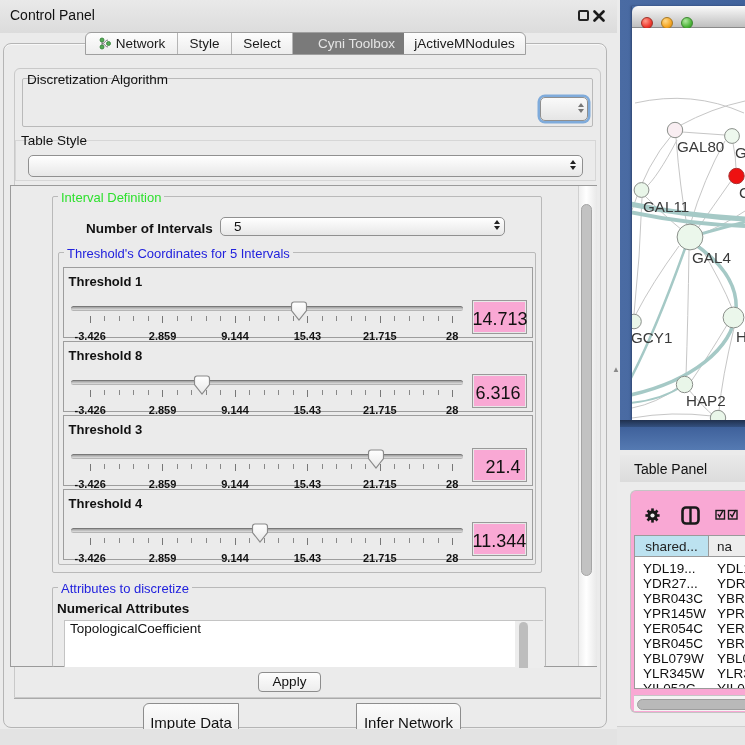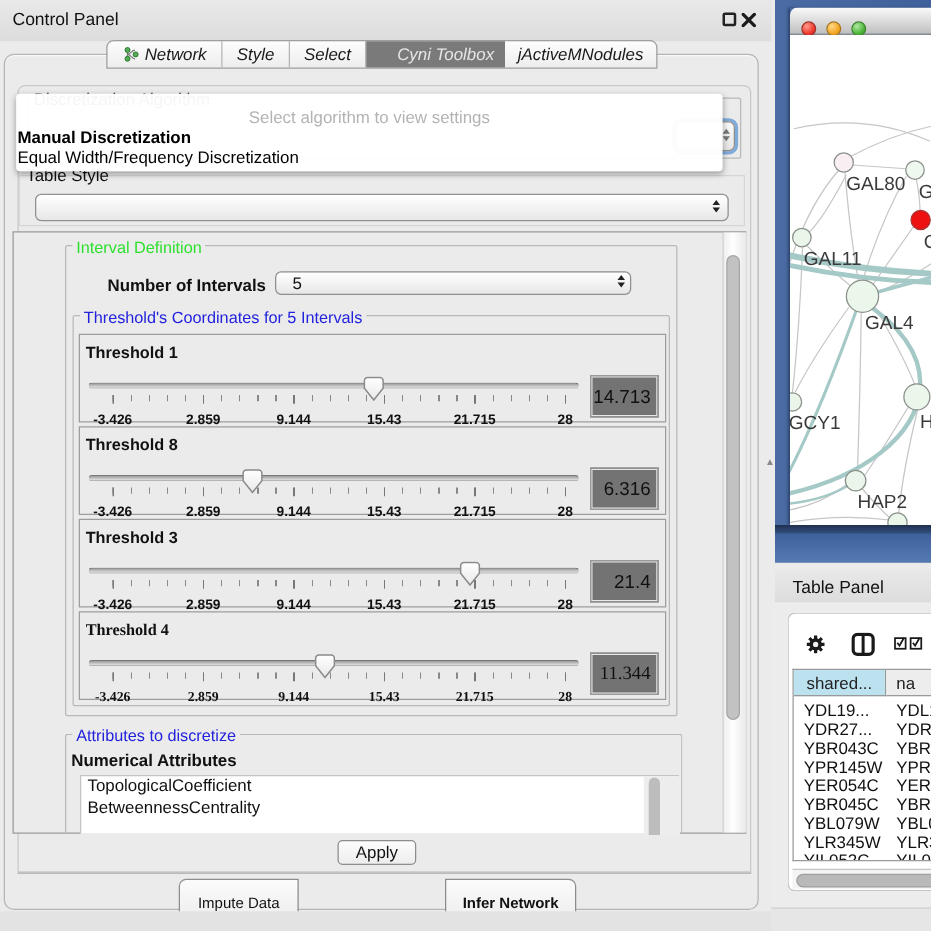--- a/index.html
+++ b/index.html
@@ -6,21 +6,21 @@
 html,body{width:745px;height:745px;overflow:hidden;background:#ebebeb;font-family:"Liberation Sans",sans-serif;}
 .abs{position:absolute;}
 #stage{position:relative;width:745px;height:745px;}
 
 #titlebar{left:0;top:0;width:617px;height:33px;background:linear-gradient(#e9e9e9,#dcdcdc);}
 #titletxt{left:10px;top:7px;font-size:14px;color:#111;}
 #floatico{left:578px;top:10px;width:11px;height:11px;border:2px solid #222;border-radius:2px;}
 
 #outerpane{left:3px;top:43px;width:604px;height:685px;border:1px solid #b5b5b5;border-radius:8px;background:#ebebeb;box-shadow:inset 0 1px 0 #f8f8f8;}
 
-.tabrow{top:32px;height:23px;background:linear-gradient(#fdfdfd,#ededed);border:1px solid #9f9f9f;border-radius:6px 6px 0 0;font-size:13.5px;color:#1a1a1a;display:flex;align-items:center;font-style:italic;}
+.tabrow{top:32px;height:23px;background:linear-gradient(#fdfdfd,#ededed);border:1px solid #9f9f9f;border-radius:6px 6px 0 0;font-size:13.5px;color:#1a1a1a;display:flex;align-items:center;}
 .tab{height:100%;display:flex;align-items:center;justify-content:center;border-right:1px solid #b5b5b5;}
 .tab:last-child{border-right:none;}
 .tabsel{background:#7a7a7a;color:#e5e5e5;border-right:none;margin-right:0;}
 #innerpane{left:14px;top:68px;width:587px;height:630px;border:1px solid #c9c9c9;border-radius:6px 6px 0 0;background:#ebebeb;}
 
 .group{border:1px solid #b9b9b9;border-radius:2px;}
 .gtitle{position:absolute;top:-6.5px;left:5px;background:#ebebeb;padding:0 3px;font-size:13px;line-height:13px;}
 #dagroup{left:22px;top:78px;width:571px;height:49px;}
 #datitle{left:27px;top:72px;font-size:13.5px;color:#111;}
 #dacombo{left:540px;top:97px;width:48px;height:24px;border:1px solid #8f8f8f;border-radius:5px;background:linear-gradient(#fafafa,#e5e5e5);box-shadow:0 0 0 2.5px rgba(100,155,215,0.8);}
@@ -50,55 +50,55 @@
 #noicombo .ctext{position:absolute;left:13px;top:1px;}
 #thgroup{left:58px;top:252px;width:478px;height:313px;}
 #thtitle{color:#2222dd;}
 
 .throw{left:62.5px;width:470px;height:71px;border:1px solid #9d9d9d;background:#ebebeb;}
 .thname{position:absolute;left:5px;top:6px;font-size:13px;font-weight:bold;color:#111;}
 .track{position:absolute;left:7.5px;top:38px;width:392px;height:5px;border-radius:3px;background:linear-gradient(#9e9e9e,#e0e0e0);border-top:1px solid #787878;border-bottom:1px solid #b5b5b5;}
 .ticks{position:absolute;left:26px;top:48px;width:364px;height:5px;background:repeating-linear-gradient(90deg,#888 0px,#888 1px,transparent 1px,transparent 14.48px);}
 .ticksM{position:absolute;left:26px;top:48px;width:364px;height:7px;background:repeating-linear-gradient(90deg,#777 0px,#777 1px,transparent 1px,transparent 72.4px);}
 .tlab{position:absolute;top:62px;transform:translateX(-50%);font-size:11px;font-weight:bold;color:#111;}
-.valbox{position:absolute;left:408px;top:32px;width:55px;height:34px;background:#737373;border:1px solid #999;box-shadow:inset 0 0 0 1px #e8e8e8;font-size:15px;color:#111;text-align:right;padding:8px 5px 0 0;}
+.valbox{position:absolute;left:408px;top:32px;width:55px;height:34px;background:#f9a8d4;border:1px solid #999;box-shadow:inset 0 0 0 1px #e8e8e8;font-size:18px;color:#111;text-align:right;padding:8px 5px 0 0;}
 .thumb{position:absolute;top:33px;width:17px;height:20px;transform:translateX(-50%);}
 
 #atgroup{left:52px;top:587px;width:494px;height:80px;border-bottom:none;}
 #attitle{color:#2222dd;}
 #nalabel{left:57px;top:601px;font-size:13.5px;font-weight:bold;color:#111;}
 #atlist{left:64px;top:620px;width:479px;height:47px;background:#fff;border:1px solid #c4c4c4;border-bottom:none;font-size:13.5px;color:#111;}
 #alsbtrack{position:absolute;left:450px;top:0;width:29px;height:47px;background:#ededed;}
 .litem{padding-left:5px;height:16.5px;}
 #alsb{left:454px;top:1px;width:9px;height:46px;background:#bdbdbd;border-radius:5px 5px 0 0;position:absolute;}
 
-#applybtn{left:270px;top:672px;width:63px;height:20px;border:1px solid #8d8d8d;border-radius:4px;background:linear-gradient(#fdfdfd,#ededed);font-size:13.5px;color:#111;text-align:center;padding-top:1px;}
+#applybtn{left:258px;top:672px;width:63px;height:20px;border:1px solid #8d8d8d;border-radius:4px;background:linear-gradient(#fdfdfd,#ededed);font-size:13.5px;color:#111;text-align:center;padding-top:1px;}
 #btsep{left:14px;top:698px;width:587px;height:1px;background:#aaa;}
-.btab{top:703px;height:38px;border:1px solid #8d8d8d;background:linear-gradient(#fbfbfb,#ececec);font-size:12px;color:#111;display:flex;align-items:center;justify-content:center;}
+.btab{top:703px;height:38px;border:1px solid #8d8d8d;background:linear-gradient(#fbfbfb,#ececec);font-size:15px;color:#111;display:flex;align-items:center;justify-content:center;}
 #btab1{left:143px;width:96px;border-radius:6px 0 0 6px;}
 #btab2{left:238px;width:119px;background:#7a7a7a;color:#e3e3e3;border-color:#6f6f6f;}
-#btab3{left:356px;width:105px;border-radius:0 6px 6px 0;font-weight:bold;}
+#btab3{left:356px;width:105px;border-radius:0 6px 6px 0;}
 
 #spl{left:612px;top:365px;font-size:8px;color:#8a8a8a;}
 
 #bluebg{left:620px;top:0;width:125px;height:450px;background:linear-gradient(90deg,#4a6ba3,#40629c);}
 #netwin{left:632px;top:6px;width:113px;height:414px;box-shadow:-1.5px 0 2px rgba(20,30,60,0.5);}
 #nettitle{left:0;top:0;width:113px;height:22px;background:linear-gradient(#fafafa,#bfbfbf);border-radius:6px 0 0 0;border-bottom:1px solid #8a8a8a;}
 .macbtn{position:absolute;top:11px;width:12px;height:12px;border-radius:50%;}
 #mac1{left:9px;background:radial-gradient(circle at 35% 30%,#ff9a8a,#ee3b30 60%,#c42018);border:0.5px solid #a03028;}
 #mac2{left:29px;background:radial-gradient(circle at 35% 30%,#ffd98a,#f5a623 60%,#cc8418);border:0.5px solid #a87820;}
 #mac3{left:49px;background:radial-gradient(circle at 35% 30%,#b0e8a0,#4fb53c 60%,#2e8c20);border:0.5px solid #3c8830;}
 #netcanvas{left:0;top:22px;width:113px;height:392px;background:#fff;}
 #netshadow{left:620px;top:420px;width:125px;height:7px;background:linear-gradient(#20304e,#33507f);}
 #netbelow{left:620px;top:427px;width:125px;height:23px;background:linear-gradient(#3f619b,#557ab2);}
 
 #tpbar{left:620px;top:455px;width:125px;height:27px;background:linear-gradient(#e9e9e9,#dcdcdc);}
 #tptxt{left:634px;top:461px;font-size:14px;color:#111;}
 #tpbg{left:617px;top:482px;width:128px;height:263px;background:#ececec;}
-#tppanel{left:630px;top:490px;width:115px;height:223px;background:#ffffff;border:1px solid #c4c4c4;border-radius:6px 0 0 6px;border-right:none;}
+#tppanel{left:630px;top:490px;width:115px;height:223px;background:#f9a8d4;border:1px solid #c4c4c4;border-radius:6px 0 0 6px;border-right:none;}
 #tptable{position:absolute;left:3px;top:44px;width:112px;height:154px;background:#fff;border:1px solid #9a9a9a;border-right:none;overflow:hidden;}
 #th1{position:absolute;left:0;top:0;width:74px;height:21px;background:#bce2f0;border-right:1px solid #9a9a9a;border-bottom:1px solid #9a9a9a;font-size:13.5px;color:#222;text-align:center;padding-top:3px;}
 #th2{position:absolute;left:74px;top:0;width:38px;height:21px;background:#ededed;border-bottom:1px solid #9a9a9a;font-size:13.5px;color:#222;padding:3px 0 0 8px;}
 .trow{position:absolute;left:0;width:112px;height:15.1px;font-size:13.5px;color:#111;}
 .c1{position:absolute;left:8px;top:0;}
 .c2{position:absolute;left:82px;top:0;}
 #hsb{position:absolute;left:3px;top:204px;width:112px;height:16px;background:#f4f4f4;border-top:1px solid #c6c6c6;}
 #hsbthumb{position:absolute;left:3px;top:3px;width:115px;height:11px;background:#b9b9b9;border:1px solid #9e9e9e;border-radius:6px;}
 #tpbot{left:617px;top:726px;width:128px;height:19px;background:#e6e6e6;border-top:1px solid #d0d0d0;}
 #lbot{left:0;top:729px;width:617px;height:16px;background:#e3e3e3;}
@@ -214,21 +214,21 @@
         <defs>
           <linearGradient id="tg3" x1="0" y1="0" x2="0" y2="1">
             <stop offset="0" stop-color="#ffffff"></stop>
             <stop offset="1" stop-color="#e8e8e8"></stop>
           </linearGradient>
         </defs>
         <path d="M3.5,1 h10 a2.5,2.5 0 0 1 2.5,2.5 v6 L8.5,19 L1,9.5 v-6 a2.5,2.5 0 0 1 2.5,-2.5 z" fill="url(#tg3)" stroke="#8a8a8a" stroke-width="1.2"></path>
       </svg>
       <div class="valbox">21.4</div>
     </div>
-  <div class="abs throw" style="top:489px;font-family:Liberation Serif, serif;" id="tr4">
+  <div class="abs throw" style="top:489px;" id="tr4">
       <div class="thname">Threshold 4</div>
       <div class="track"></div>
       <div class="ticks"></div>
       <div class="ticksM"></div>
       <span class="tlab" style="left:26.7px;">-3.426</span>
       <span class="tlab" style="left:99.10000000000001px;">2.859</span>
       <span class="tlab" style="left:171.5px;">9.144</span>
       <span class="tlab" style="left:243.9px;">15.43</span>
       <span class="tlab" style="left:316.3px;">21.715</span>
       <span class="tlab" style="left:388.7px;">28</span>
@@ -243,21 +243,20 @@
       </svg>
       <div class="valbox">11.344</div>
     </div>
 
   <div class="abs group" id="atgroup">
       <span class="gtitle" id="attitle">Attributes to discretize</span>
     </div>
   <div class="abs" id="nalabel">Numerical Attributes</div>
   <div class="abs" id="atlist">
     <div class="litem">TopologicalCoefficient</div>
-    <div class="litem">BetweennessCentrality</div>
     <div id="alsbtrack"></div>
       <div id="alsb" style="left:454px;"></div>
   </div>
 
   <div class="abs" id="applybtn">Apply</div>
   <div class="abs" id="btsep"></div>
   <div class="abs btab" id="btab1">Impute Data</div>
   <div class="abs btab" id="btab3">Infer Network</div>
   <div class="abs" id="spl">▲</div>
   <div class="abs" id="lbot"></div>
@@ -268,25 +267,20 @@
           <circle cx="4" cy="4" r="2" fill="#55aa55" stroke="#2e7d32" stroke-width="0.8"></circle>
           <circle cx="4" cy="11" r="2" fill="#55aa55" stroke="#2e7d32" stroke-width="0.8"></circle>
           <circle cx="10.5" cy="7.5" r="2" fill="#55aa55" stroke="#2e7d32" stroke-width="0.8"></circle>
         </svg>Network</div>
     <div class="tab" style="width:54px;">Style</div>
     <div class="tab" style="width:61px;">Select</div>
     <div class="tab tabsel" style="width:111px;padding-left:16px;">Cyni Toolbox</div>
     <div class="tab" style="width:121px;">jActiveMNodules</div>
   </div>
 
-  <div class="abs" id="ddoverlay">
-    <div class="abs" id="ddprompt">Select algorithm to view settings</div>
-    <div class="abs" id="dditem1">Manual Discretization</div>
-    <div class="abs" id="dditem2">Equal Width/Frequency Discretization</div>
-  </div>
 
   <div class="abs" id="bluebg"></div>
   <div class="abs" id="netwin">
     <div class="abs" id="nettitle"></div>
     <div class="macbtn" id="mac1"></div>
     <div class="macbtn" id="mac2"></div>
     <div class="macbtn" id="mac3"></div>
     <div class="abs" id="netcanvas">
       <svg width="113" height="392" viewBox="0 0 113 392">
         <g stroke="#c6c6c6" stroke-width="1" fill="none">

